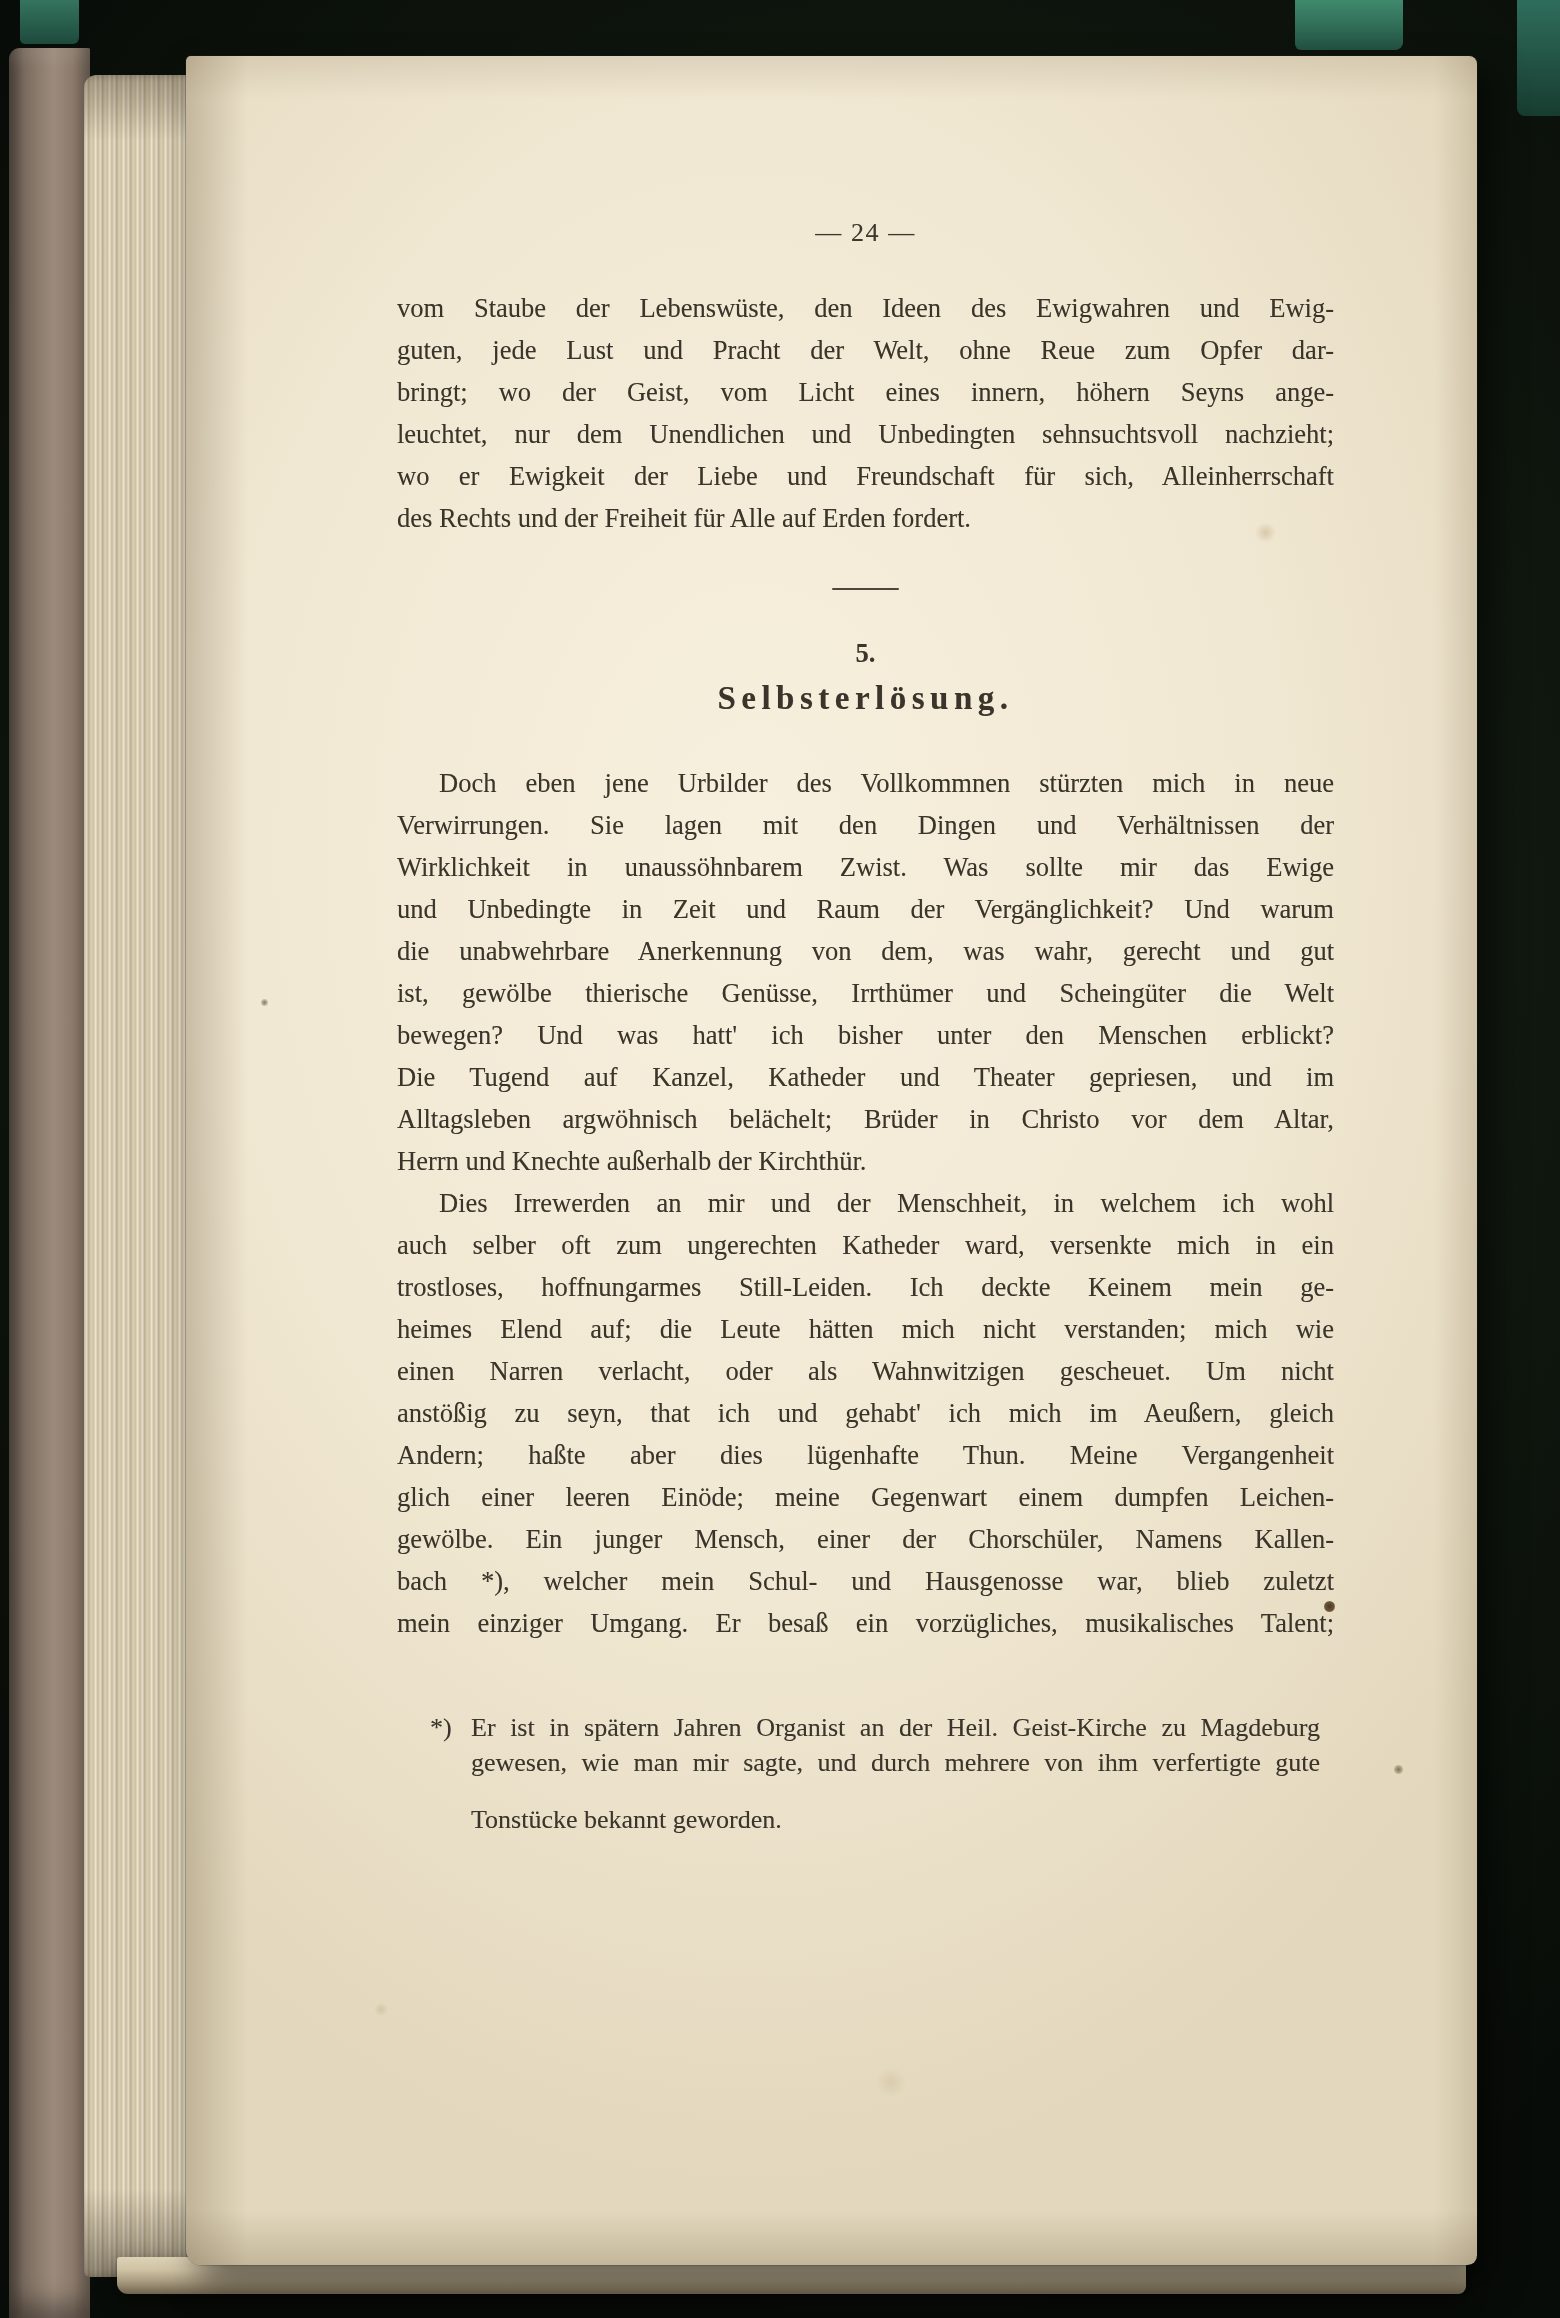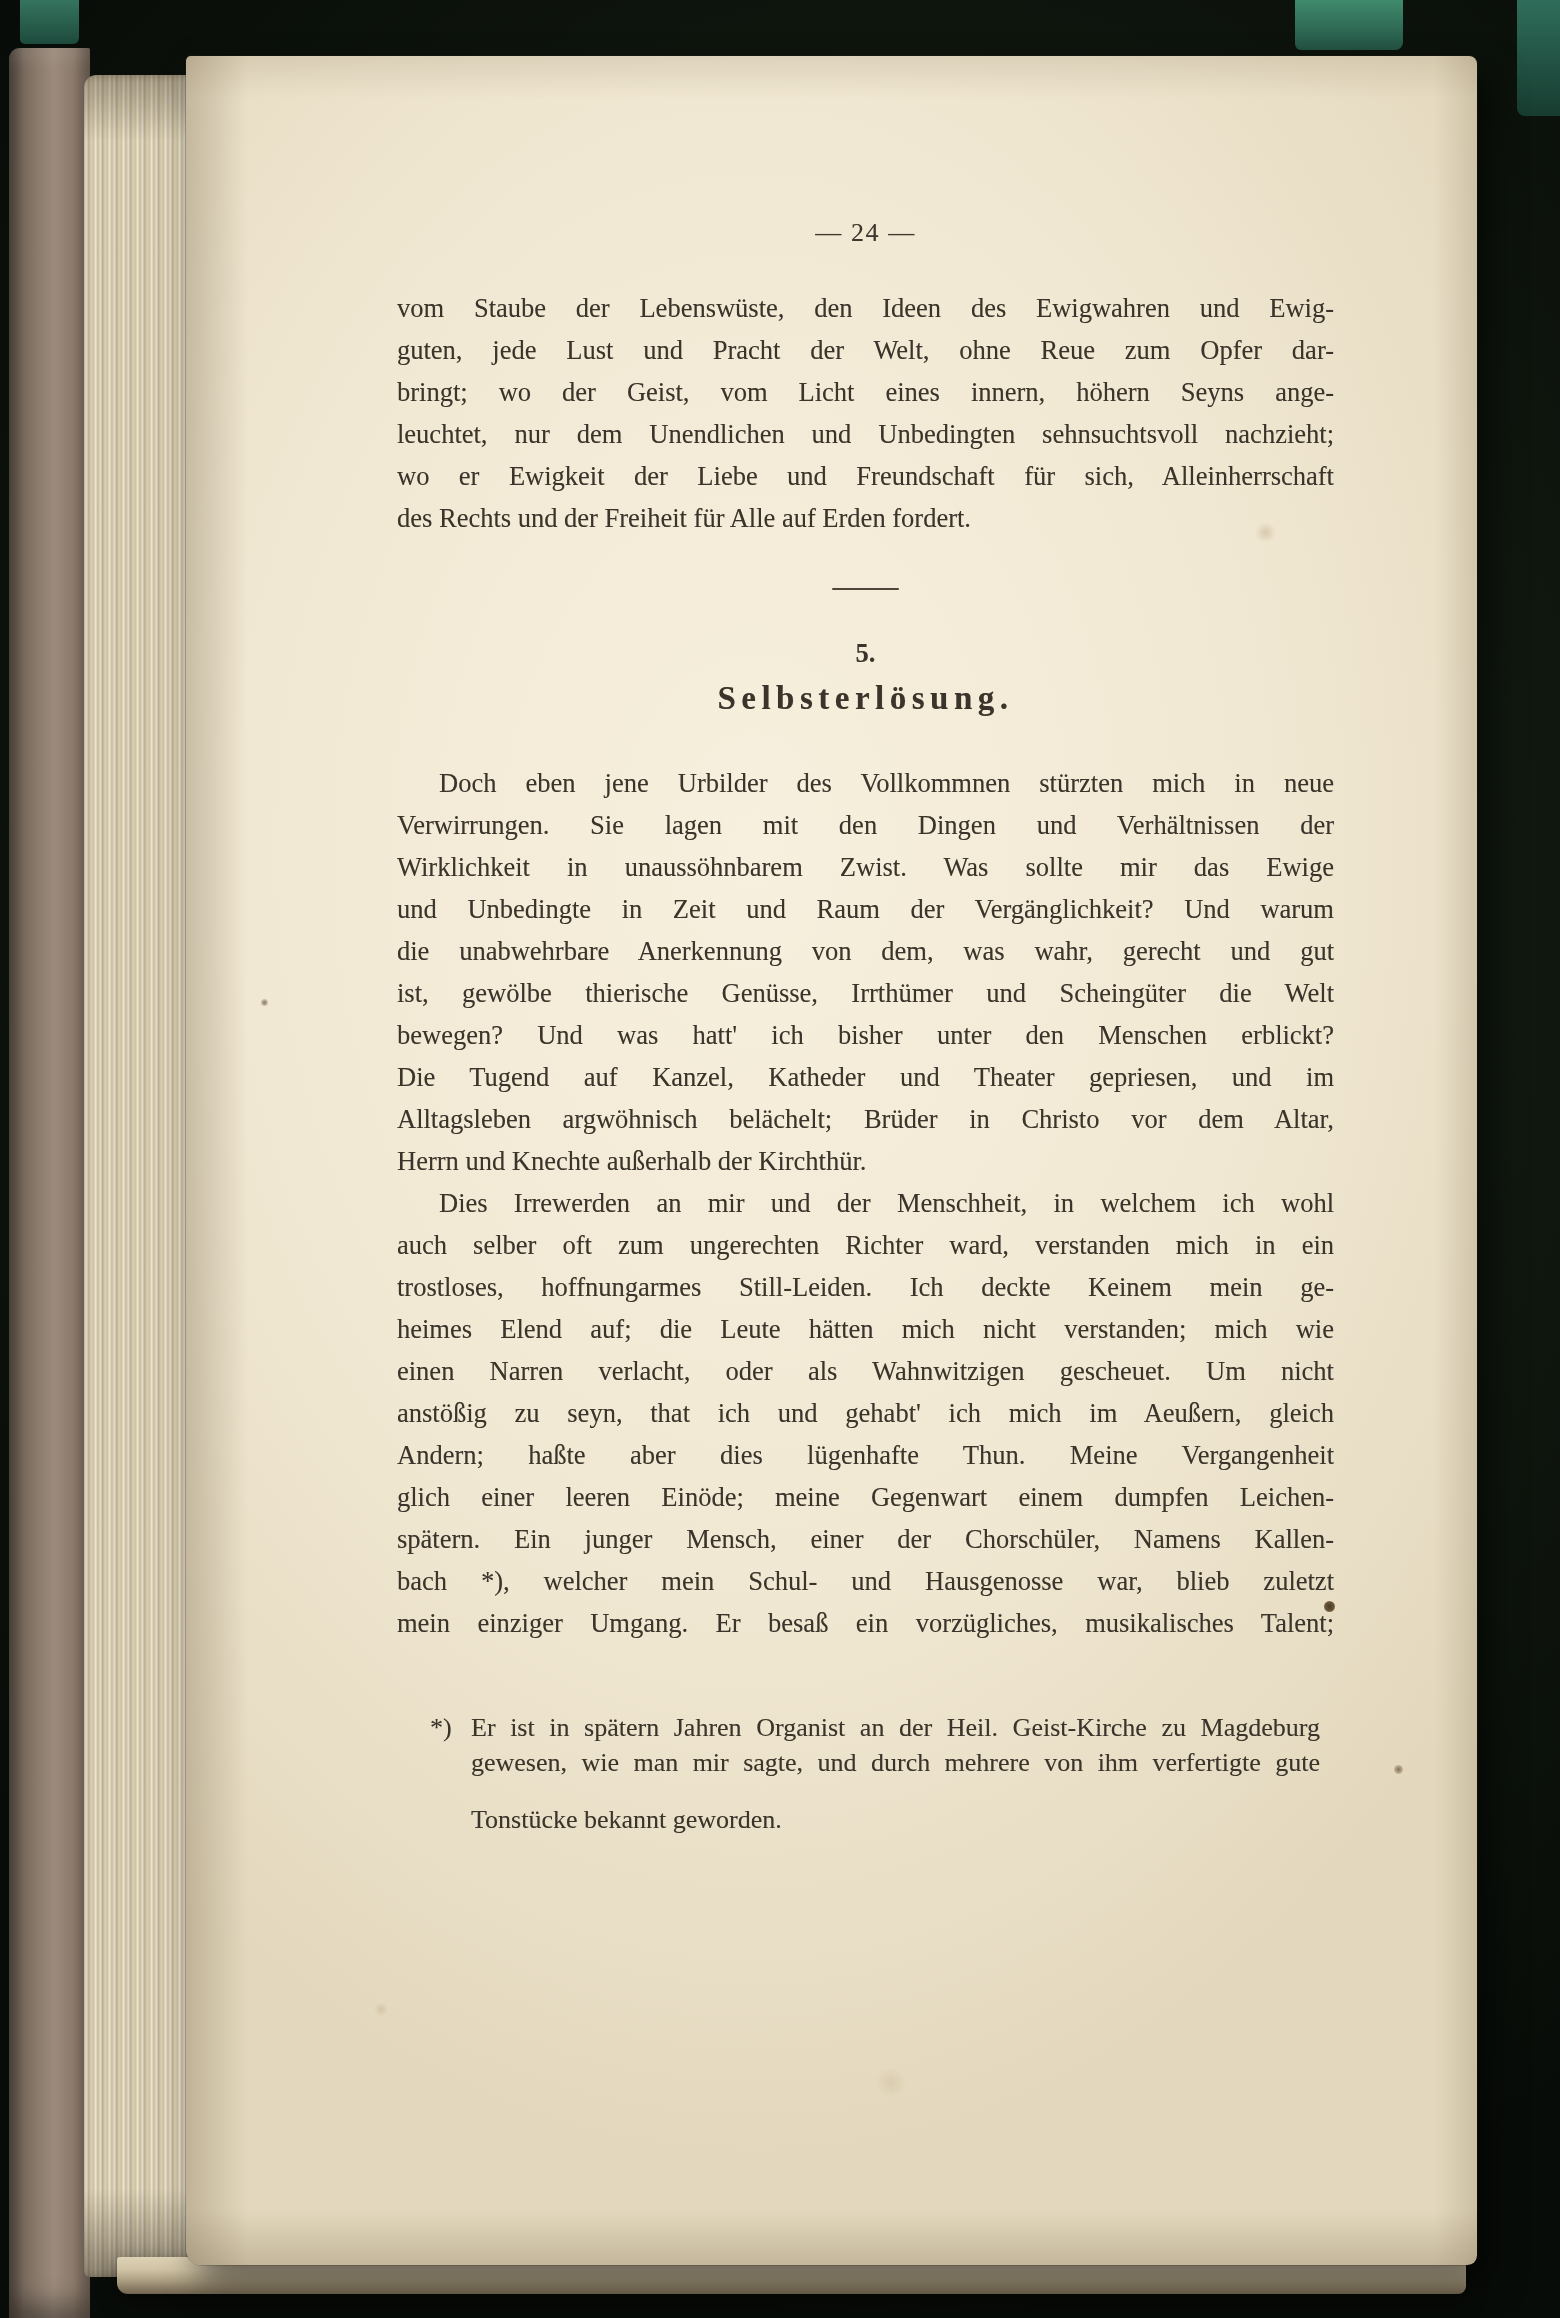--- a/index.html
+++ b/index.html
@@ -133,28 +133,28 @@
         <div class="line">die unabwehrbare Anerkennung von dem, was wahr, gerecht und gut</div>
         <div class="line">ist, gewölbe thierische Genüsse, Irrthümer und Scheingüter die Welt</div>
         <div class="line">bewegen? Und was hatt' ich bisher unter den Menschen erblickt?</div>
         <div class="line">Die Tugend auf Kanzel, Katheder und Theater gepriesen, und im</div>
         <div class="line">Alltagsleben argwöhnisch belächelt; Brüder in Christo vor dem Altar,</div>
         <div class="line end">Herrn und Knechte außerhalb der Kirchthür.</div>
       </div>
 
       <div class="para">
         <div class="line indent">Dies Irrewerden an mir und der Menschheit, in welchem ich wohl</div>
-        <div class="line">auch selber oft zum ungerechten Richter ward, verstanden mich in ein</div>
+        <div class="line">auch selber oft zum ungerechten Katheder ward, versenkte mich in ein</div>
         <div class="line">trostloses, hoffnungarmes Still-Leiden. Ich deckte Keinem mein ge-</div>
         <div class="line">heimes Elend auf; die Leute hätten mich nicht verstanden; mich wie</div>
         <div class="line">einen Narren verlacht, oder als Wahnwitzigen gescheuet. Um nicht</div>
         <div class="line">anstößig zu seyn, that ich und gehabt' ich mich im Aeußern, gleich</div>
         <div class="line">Andern; haßte aber dies lügenhafte Thun. Meine Vergangenheit</div>
         <div class="line">glich einer leeren Einöde; meine Gegenwart einem dumpfen Leichen-</div>
-        <div class="line">spätern. Ein junger Mensch, einer der Chorschüler, Namens Kallen-</div>
+        <div class="line">gewölbe. Ein junger Mensch, einer der Chorschüler, Namens Kallen-</div>
         <div class="line">bach *), welcher mein Schul- und Hausgenosse war, blieb zuletzt</div>
         <div class="line">mein einziger Umgang. Er besaß ein vorzügliches, musikalisches Talent;</div>
       </div>
 
       <div class="footnote">
         <div class="fn-line first">
           <span class="fn-marker">*)</span><span>Er ist in spätern Jahren Organist an der Heil. Geist-Kirche zu Magdeburg</span>
         </div>
         <div class="fn-line">gewesen, wie man mir sagte, und durch mehrere von ihm verfertigte gute</div>
         <div class="fn-line end">Tonstücke bekannt geworden.</div>

